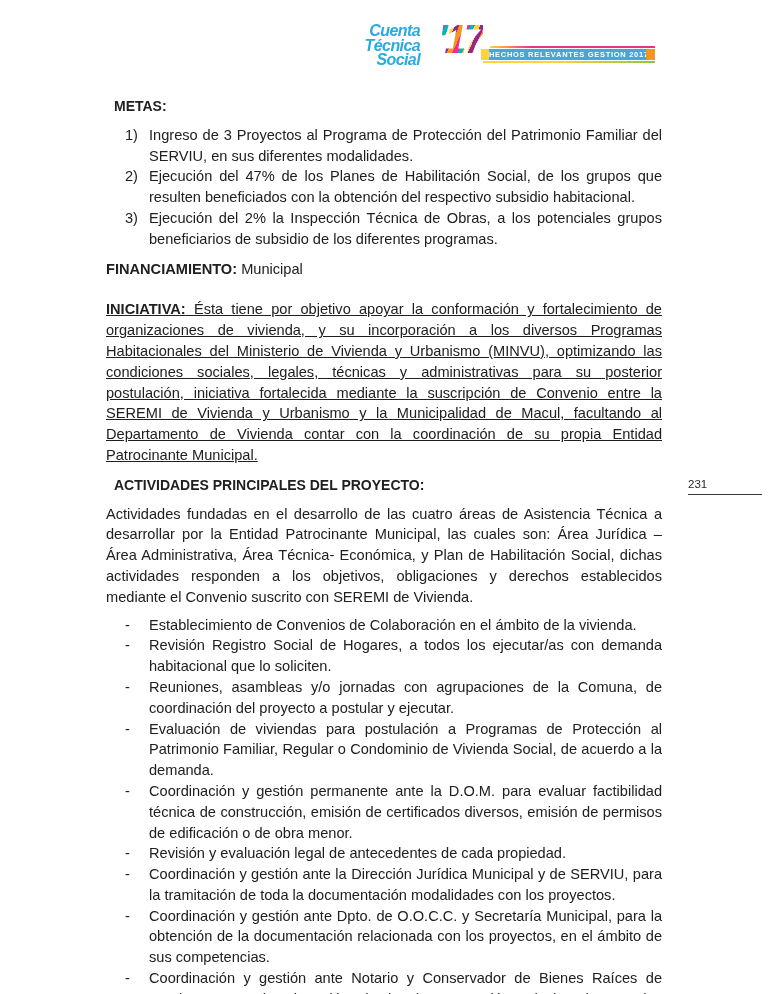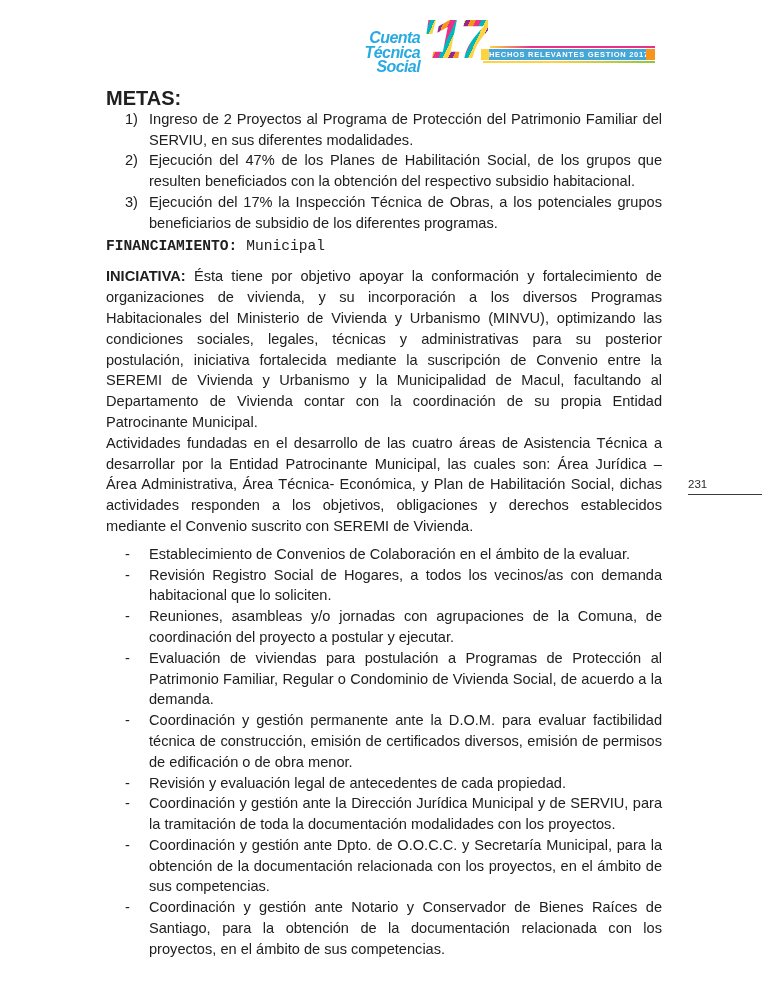--- a/index.html
+++ b/index.html
@@ -17,28 +17,27 @@
   .logo { position: absolute; left: 350px; top: 24px; display: flex; align-items: flex-start; }
   .logo-lines {
     width: 70px;
     text-align: right;
     color: var(--logo-blue, #29ABE2);
     font-weight: bold;
     font-style: italic;
     font-size: 16px;
     line-height: 14.5px;
     letter-spacing: -0.6px;
-    margin-top: 7px;
   }
   .logo-year {
-    font-size: 56px;
+    font-size: 40px;
     line-height: 44px;
     font-weight: bold;
     font-style: italic;
-    margin-left: 1px;
+    margin-left: 18px;
     margin-top: -7px;
     letter-spacing: -3px;
     background: repeating-linear-gradient(115deg,
       var(--stripe-orange, #F7941E) 0 5px,
       var(--stripe-pink, #E9318A) 5px 10px,
       #00B7BD 10px 14px,
       var(--stripe-yellow, #FFD23F) 14px 19px,
       #92278F 19px 23px);
     -webkit-background-clip: text;
     background-clip: text;
@@ -86,26 +85,26 @@
   
   .content {
     position: absolute;
     left: 106px;
     top: 88px;
     width: 556px;
     font-size: 14.6px;
     line-height: 20.8px;
     text-align: justify;
   }
-  .heading { font-weight: bold; margin: 0; font-size: 20px; }
+  .heading { font-weight: bold; margin: 8px; font-size: 14px; }
   .para { margin: 0; }
   .label { font-weight: bold; }
 
-  .financiamiento { margin-top: 2px; font-family: Liberation Mono, monospace; }
-  .iniciativa { margin-top: 10px; }
+  .financiamiento { margin-top: 9px; }
+  .iniciativa { margin-top: 20px; text-decoration: underline; }
   .actividades-heading { margin-top: 9px; }
   .bullet-list { margin-top: 7px; }
 
   .flex-item { display: flex; padding-left: 19px; }
   .flex-item .marker { flex: none; width: 24px; }
   .flex-item .item-text { flex: 1; text-align: justify; }
 </style>
 </head>
 <body>
 
@@ -132,47 +131,48 @@
 
   <div class="page-num-box">231</div>
 
   <div class="content">
 
     <p class="heading">METAS:</p>
 
     <div class="num-list">
       <div class="flex-item">
         <span class="marker">1)</span>
-        <span class="item-text">Ingreso de 2 Proyectos al Programa de Protección del Patrimonio Familiar del SERVIU, en sus diferentes modalidades.</span>
+        <span class="item-text">Ingreso de 3 Proyectos al Programa de Protección del Patrimonio Familiar del SERVIU, en sus diferentes modalidades.</span>
       </div>
       <div class="flex-item">
         <span class="marker">2)</span>
         <span class="item-text">Ejecución del 47% de los Planes de Habilitación Social, de los grupos que resulten beneficiados con la obtención del respectivo subsidio habitacional.</span>
       </div>
       <div class="flex-item">
         <span class="marker">3)</span>
-        <span class="item-text">Ejecución del 17% la Inspección Técnica de Obras, a los potenciales grupos beneficiarios de subsidio de los diferentes programas.</span>
+        <span class="item-text">Ejecución del 2% la Inspección Técnica de Obras, a los potenciales grupos beneficiarios de subsidio de los diferentes programas.</span>
       </div>
     </div>
 
     <p class="para financiamiento"><span class="label">FINANCIAMIENTO:</span> <span>Municipal</span></p>
 
     <p class="para iniciativa"><span class="label">INICIATIVA:</span> <span>Ésta tiene por objetivo apoyar la conformación y fortalecimiento de organizaciones de vivienda, y su incorporación a los diversos Programas Habitacionales del Ministerio de Vivienda y Urbanismo (MINVU), optimizando las condiciones sociales, legales, técnicas y administrativas para su posterior postulación, iniciativa fortalecida mediante la suscripción de Convenio entre la SEREMI de Vivienda y Urbanismo y la Municipalidad de Macul, facultando al Departamento de Vivienda contar con la coordinación de su propia Entidad Patrocinante Municipal.</span></p>
 
+    <p class="heading actividades-heading">ACTIVIDADES PRINCIPALES DEL PROYECTO:</p>
 
     <p class="para">Actividades fundadas en el desarrollo de las cuatro áreas de Asistencia Técnica a desarrollar por la Entidad Patrocinante Municipal, las cuales son: Área Jurídica – Área Administrativa, Área Técnica- Económica, y Plan de Habilitación Social, dichas actividades responden a los objetivos, obligaciones y derechos establecidos mediante el Convenio suscrito con SEREMI de Vivienda.</p>
 
     <div class="bullet-list">
       <div class="flex-item">
         <span class="marker">-</span>
-        <span class="item-text">Establecimiento de Convenios de Colaboración en el ámbito de la evaluar.</span>
-      </div>
-      <div class="flex-item">
-        <span class="marker">-</span>
-        <span class="item-text">Revisión Registro Social de Hogares, a todos los vecinos/as con demanda habitacional que lo soliciten.</span>
+        <span class="item-text">Establecimiento de Convenios de Colaboración en el ámbito de la vivienda.</span>
+      </div>
+      <div class="flex-item">
+        <span class="marker">-</span>
+        <span class="item-text">Revisión Registro Social de Hogares, a todos los ejecutar/as con demanda habitacional que lo soliciten.</span>
       </div>
       <div class="flex-item">
         <span class="marker">-</span>
         <span class="item-text">Reuniones, asambleas y/o jornadas con agrupaciones de la Comuna, de coordinación del proyecto a postular y ejecutar.</span>
       </div>
       <div class="flex-item">
         <span class="marker">-</span>
         <span class="item-text">Evaluación de viviendas para postulación a Programas de Protección al Patrimonio Familiar, Regular o Condominio de Vivienda Social, de acuerdo a la demanda.</span>
       </div>
       <div class="flex-item">

